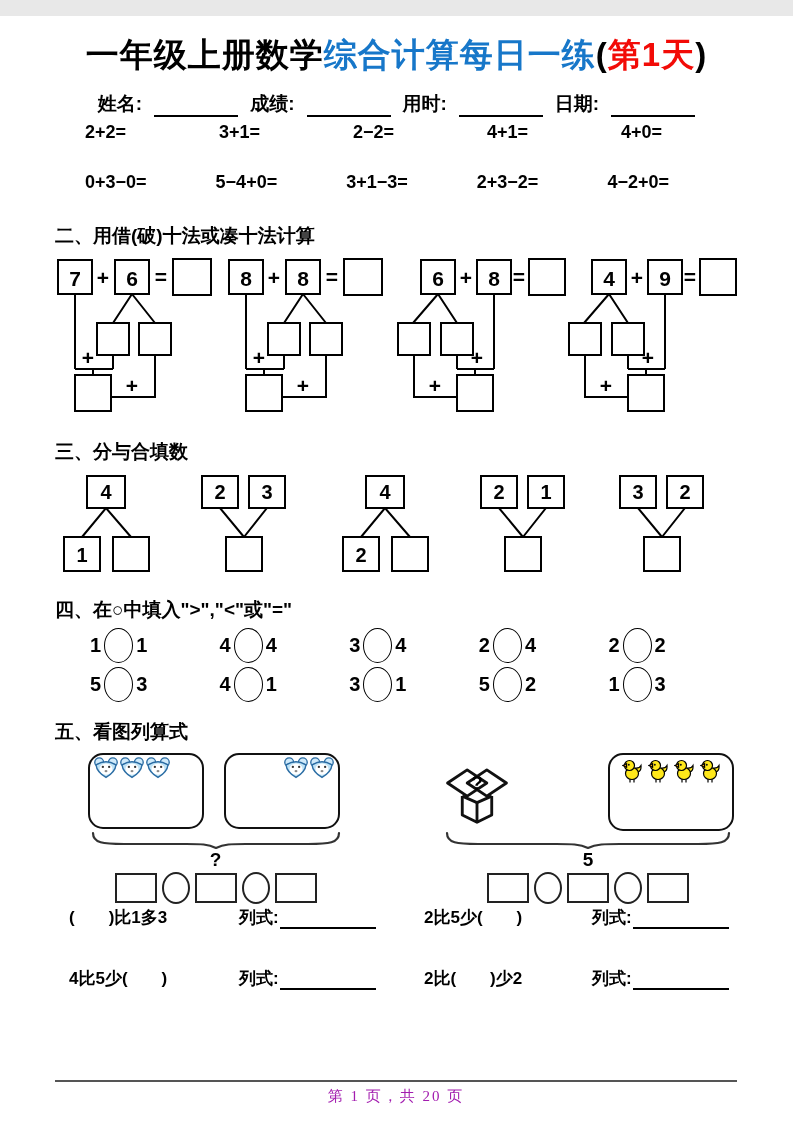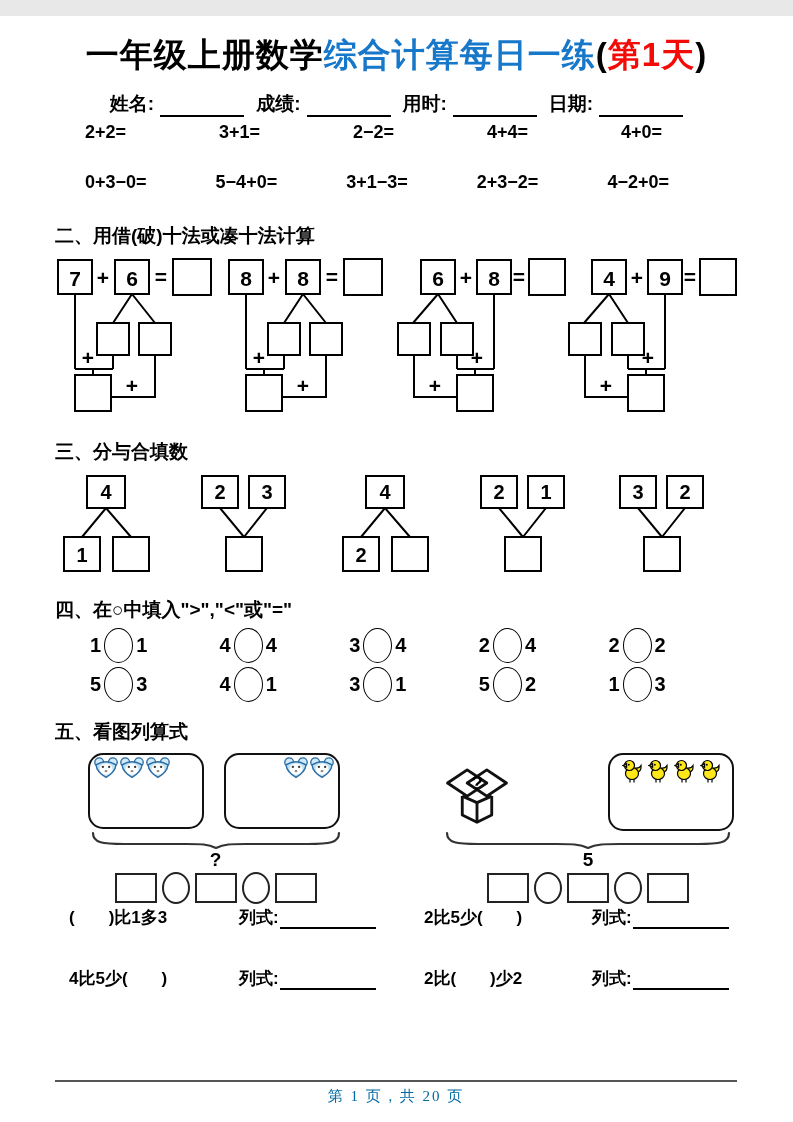--- a/index.html
+++ b/index.html
@@ -8,21 +8,21 @@
   .content{padding:18px 55px 0 55px;}
   svg text{font-family:"Liberation Sans",sans-serif;}
 
   
   .title{text-align:center;font-size:33px;font-weight:bold;letter-spacing:1px;white-space:nowrap;line-height:1.3;}
   .title .blue{color:#1777c9;}
   .title .red{color:#f20b07;}
 
   
   .info-line{margin-top:14px;display:flex;justify-content:center;gap:12px;font-size:19px;font-weight:bold;align-items:flex-end;}
-  .info-item{display:flex;align-items:flex-end;gap:6px;}
+  .info-item{display:flex;align-items:flex-end;gap:12px;}
   .blank{display:inline-block;width:84px;height:20px;border-bottom:2px solid #000;}
 
   
   .sec-heading{font-size:19px;font-weight:bold;}
 
   
   .h-s1{margin-top:12px;}
   .calc-row{display:grid;grid-template-columns:repeat(5,1fr);padding-left:30px;font-size:18px;font-weight:bold;}
   .calc-row.r1{margin-top:5px;gap:17px;}
   .calc-row.r2{margin-top:29px;}
@@ -67,21 +67,21 @@
   
   .h-s6{margin-top:16px;}
   .cmpq-row{display:grid;grid-template-columns:170px 185px 168px 1fr;padding-left:14px;font-size:17px;font-weight:bold;}
   .cmpq-row.r1{margin-top:2px;}
   .cmpq-row.r2{margin-top:38px;}
   .lieshi{display:flex;align-items:flex-end;gap:1px;}
   .lieshi .line{display:inline-block;width:96px;height:18px;border-bottom:2px solid #000;}
 
   
   .footer{position:absolute;left:55px;width:682px;top:1064px;border-top:2.5px solid #555;}
-  .footer-text{text-align:center;font-family:"Liberation Serif",serif;font-size:15px;margin-top:5px;letter-spacing:2px;color:#0369a1;}
+  .footer-text{text-align:center;font-family:"Liberation Serif",serif;font-size:15px;margin-top:5px;letter-spacing:2px;color:#a21caf;}
 </style>
 </head>
 <body>
 
 <div class="page">
   <div class="content">
 
     <div class="title">
       <span>一年级上册数学</span><span class="blue">综合计算每日一练</span><span>(</span><span class="red">第1天</span><span>)</span>
     </div>
@@ -102,21 +102,21 @@
       <span class="info-item">
           <span>日期:</span>
           <span class="blank"></span>
         </span>
     </div>
 
     <div class="calc-row r1">
       <span>2+2=</span>
       <span>3+1=</span>
       <span>2−2=</span>
-      <span>4+4=</span>
+      <span>4+1=</span>
       <span>4+0=</span>
     </div>
     <div class="calc-row r2">
       <span>0+3−0=</span>
       <span>5−4+0=</span>
       <span>3+1−3=</span>
       <span>2+3−2=</span>
       <span>4−2+0=</span>
     </div>
 

